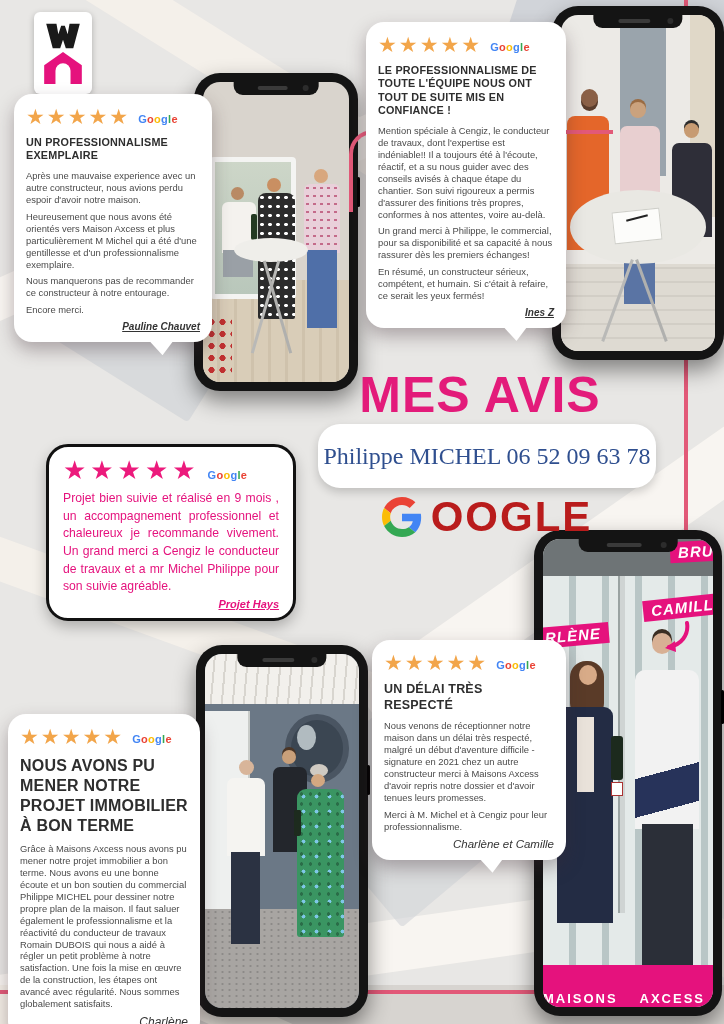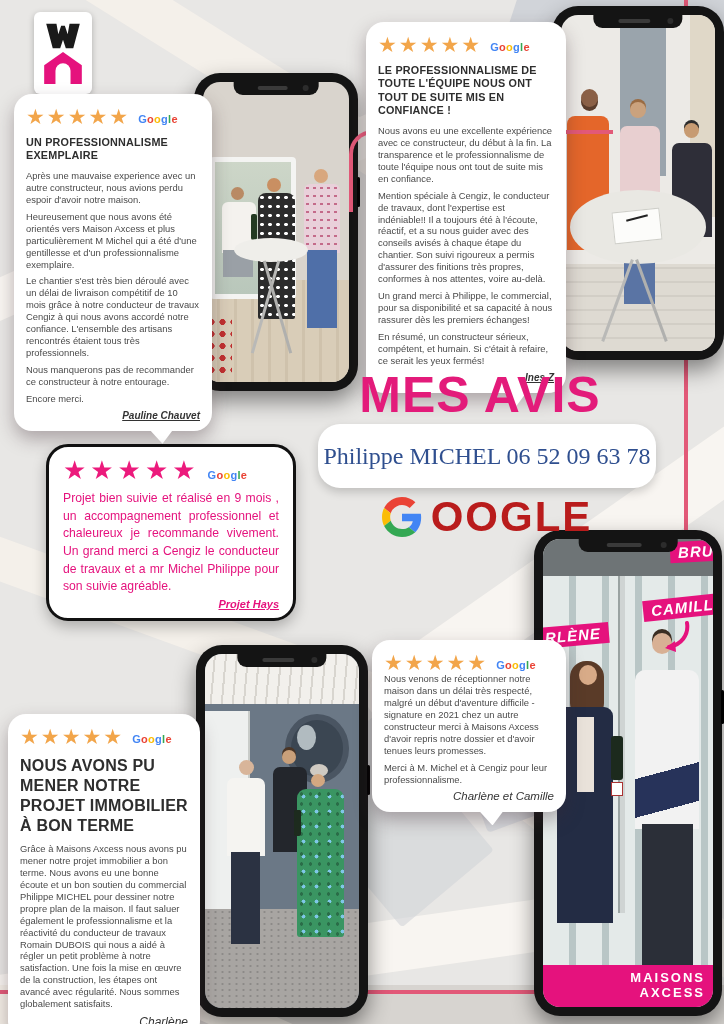--- a/index.html
+++ b/index.html
@@ -56,21 +56,21 @@
   .screen{position:relative;width:100%;height:100%;border-radius:17px;overflow:hidden;background:#9a9a9a}
   .notch{position:absolute;top:0;left:50%;transform:translateX(-50%);width:58%;height:13px;
          background:#141414;border-radius:0 0 9px 9px;z-index:9}
   .notch i{position:absolute;left:28%;top:4px;width:36%;height:4px;border-radius:3px;background:#3a3a3a}
   .notch b{position:absolute;right:11%;top:3px;width:6px;height:6px;border-radius:50%;background:#2c2c2c}
   .sbtn{position:absolute;width:3px;border-radius:2px;background:#000}
   
   .tag{position:absolute;background:#e5127d;color:#fff;font-weight:bold;font-style:italic;
        font-size:15px;padding:2px 8px;transform:rotate(-5deg);z-index:6;letter-spacing:1px;white-space:nowrap}
   .brandbar{position:absolute;left:0;right:0;bottom:0;height:42px;background:#e5127d;z-index:7;
-            display:flex;flex-direction:column;align-items:flex-end;justify-content:center;padding-right:8px;box-sizing:border-box}
+            display:flex;align-items:flex-end;justify-content:space-between;padding-right:8px;box-sizing:border-box}
   .brandbar span{color:#fff;font-weight:800;font-size:13px;letter-spacing:2px;line-height:1.15}
 </style>
 </head>
 <body>
 
 <div id="page">
 
   <div>
     <div class="beam" style="left:-80px;top:40px;width:620px;height:46px;transform:rotate(32deg)"></div>
     <div class="beam light" style="left:-60px;top:190px;width:520px;height:40px;transform:rotate(-24deg)"></div>
@@ -213,34 +213,32 @@
   </div>
 
   <div class="card" style="left:14px;top:94px;width:198px">
     <div class="stars-row">
       <span class="stars">★★★★★</span>
       <span class="gword"><span style="color: rgb(66, 133, 244);">G</span><span style="color: rgb(234, 67, 53);">o</span><span style="color: rgb(251, 188, 5);">o</span><span style="color: rgb(66, 133, 244);">g</span><span style="color: rgb(52, 168, 83);">l</span><span style="color: rgb(234, 67, 53);">e</span></span>
     </div>
     <h3>UN PROFESSIONNALISME EXEMPLAIRE</h3>
     <p>Après une mauvaise experience avec un autre constructeur, nous avions perdu espoir d'avoir notre maison.</p>
     <p>Heureusement que nous avons été orientés vers Maison Axcess et plus particulièrement M Michel qui a été d'une gentillesse et d'un professionnalisme exemplaire.</p>
-    <p>Le chantier s'est très bien déroulé avec un délai de livraison compétitif de 10 mois grâce à notre conducteur de travaux Cengiz à qui nous avons accordé notre confiance. L'ensemble des artisans rencontrés étaient tous très professionnels.</p>
     <p>Nous manquerons pas de recommander ce constructeur à notre entourage.</p>
     <p>Encore merci.</p>
     <div class="sig u">Pauline Chauvet</div>
     <div class="tail"></div>
   </div>
 
   <div class="card" style="left:366px;top:22px;width:200px">
     <div class="stars-row">
       <span class="stars">★★★★★</span>
       <span class="gword"><span style="color: rgb(66, 133, 244);">G</span><span style="color: rgb(234, 67, 53);">o</span><span style="color: rgb(251, 188, 5);">o</span><span style="color: rgb(66, 133, 244);">g</span><span style="color: rgb(52, 168, 83);">l</span><span style="color: rgb(234, 67, 53);">e</span></span>
     </div>
     <h3>LE PROFESSIONNALISME DE TOUTE L'ÉQUIPE NOUS ONT TOUT DE SUITE MIS EN CONFIANCE !</h3>
-    <p>Nous avons eu une excellente expérience avec ce constructeur, du début à la fin. La transparence et le professionnalisme de toute l'équipe nous ont tout de suite mis en confiance.</p>
     <p>Mention spéciale à Cengiz, le conducteur de travaux, dont l'expertise est indéniable!! Il a toujours été à l'écoute, réactif, et a su nous guider avec des conseils avisés à chaque étape du chantier. Son suivi rigoureux a permis d'assurer des finitions très propres, conformes à nos attentes, voire au-delà.</p>
     <p>Un grand merci à Philippe, le commercial, pour sa disponibilité et sa capacité à nous rassurer dès les premiers échanges!</p>
     <p>En résumé, un constructeur sérieux, compétent, et humain. Si c'était à refaire, ce serait les yeux fermés!</p>
     <div class="sig u">Ines Z</div>
     <div class="tail"></div>
   </div>
 
   <div class="pinkbox">
     <div class="stars-row">
       <span class="stars">★★★★★</span>
@@ -259,20 +257,21 @@
     <p>Grâce à Maisons Axcess nous avons pu mener notre projet immobilier a bon terme. Nous avons eu une bonne écoute et un bon soutien du commercial Philippe MICHEL pour dessiner notre propre plan de la maison. Il faut saluer également le professionnalisme et la réactivité du conducteur de travaux Romain DUBOIS qui nous a aidé à régler un petit problème à notre satisfaction. Une fois la mise en œuvre de la construction, les étapes ont avancé avec régularité. Nous sommes globalement satisfaits.</p>
     <div class="sig" style="font-size:12px">Charlène</div>
     <div class="tail"></div>
   </div>
 
   <div class="card" style="left:372px;top:640px;width:194px">
     <div class="stars-row">
       <span class="stars">★★★★★</span>
       <span class="gword"><span style="color: rgb(66, 133, 244);">G</span><span style="color: rgb(234, 67, 53);">o</span><span style="color: rgb(251, 188, 5);">o</span><span style="color: rgb(66, 133, 244);">g</span><span style="color: rgb(52, 168, 83);">l</span><span style="color: rgb(234, 67, 53);">e</span></span>
     </div>
+    <h3 style="font-size:12.5px">UN DÉLAI TRÈS RESPECTÉ</h3>
     <p>Nous venons de réceptionner notre maison dans un délai très respecté, malgré un début d'aventure difficile - signature en 2021 chez un autre constructeur merci à Maisons Axcess d'avoir repris notre dossier et d'avoir tenues leurs promesses.</p>
     <p>Merci à M. Michel et à Cengiz pour leur professionnalisme.</p>
     <div class="sig" style="font-size:11.5px">Charlène et Camille</div>
     <div class="tail" style="right:60px"></div>
   </div>
 
   <div class="mesavis">MES AVIS</div>
 
   <div class="contactbox">
     <span class="contact">Philippe MICHEL 06 52 09 63 78</span>

